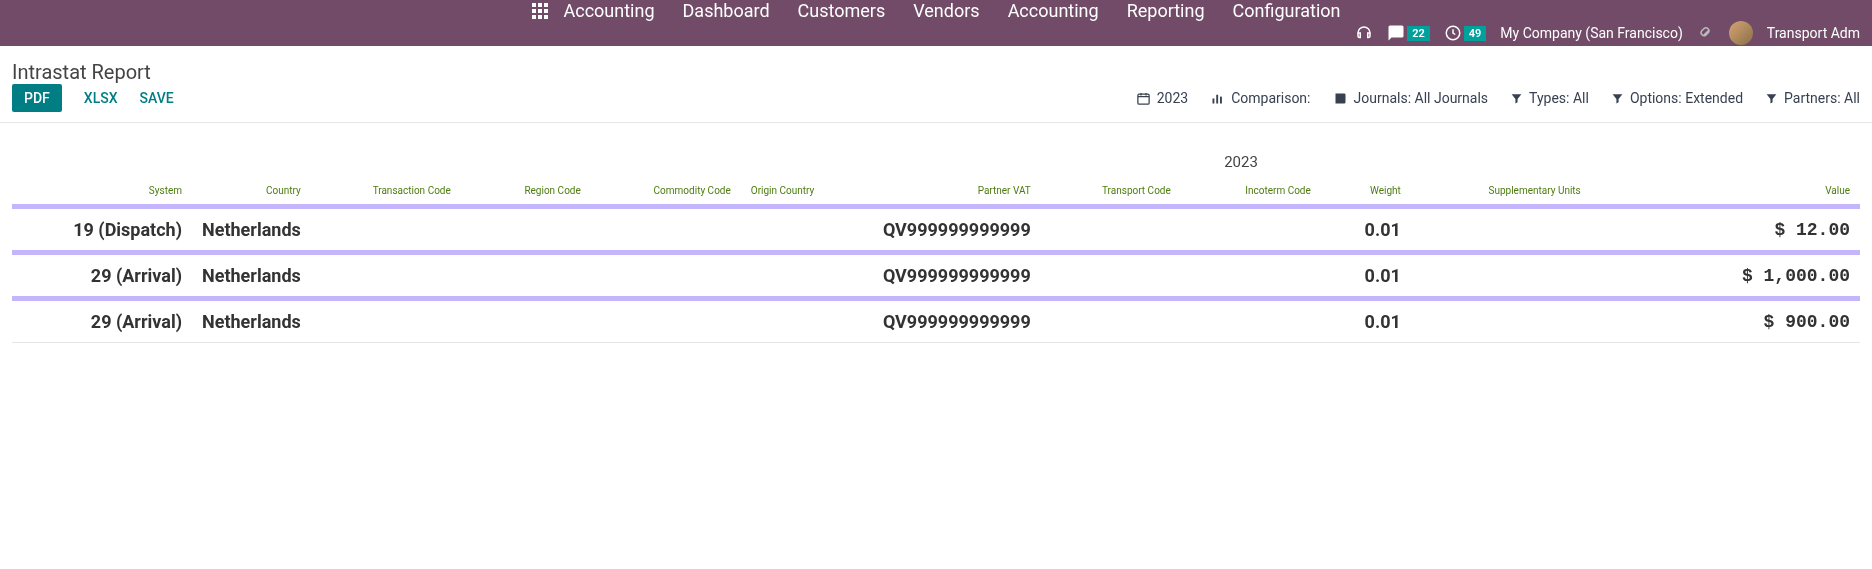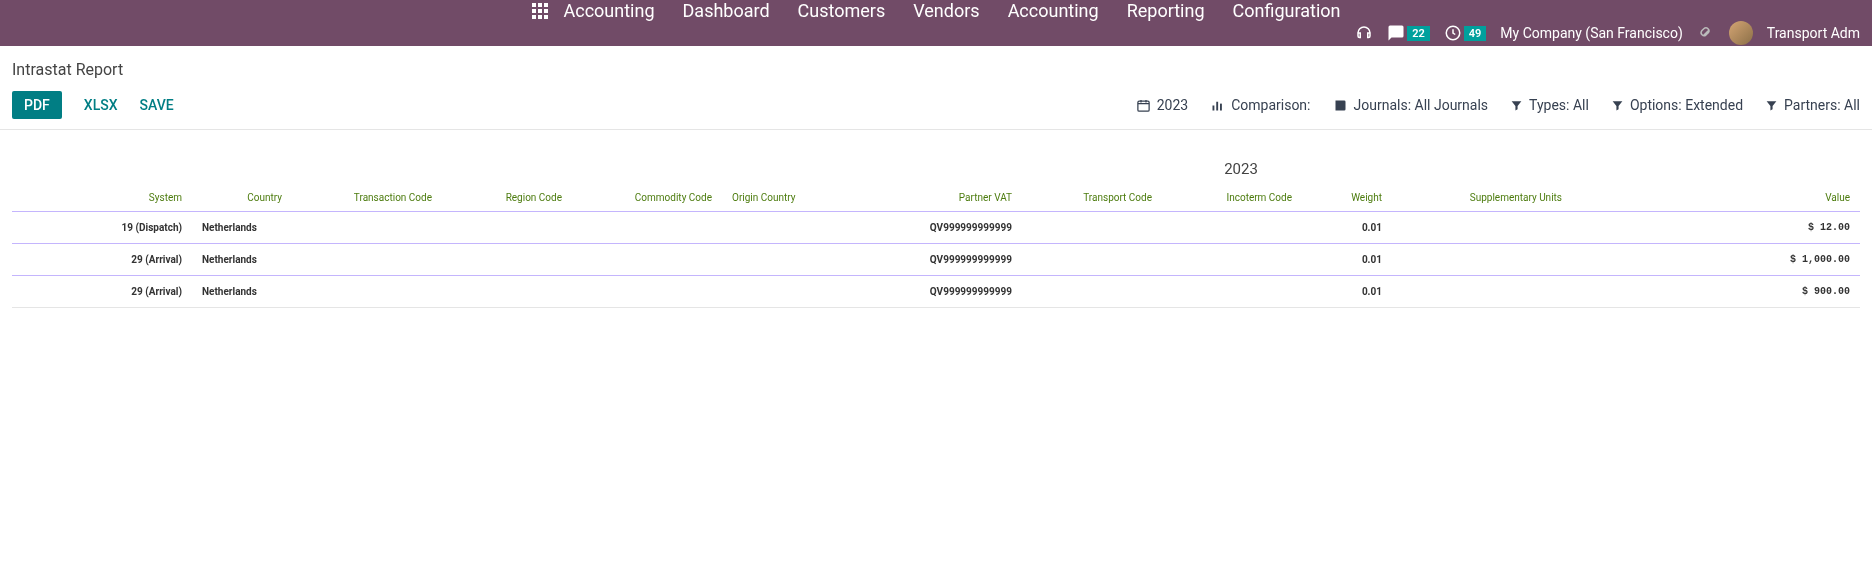--- a/index.html
+++ b/index.html
@@ -92,24 +92,23 @@
     }
     .user-name {
       color: #fff;
       font-size: 14px;
       cursor: pointer;
     }
     .page-header {
       padding: 14px 12px 0 12px;
     }
     .page-title {
-      font-size: 16px;
+      font-size: 20px;
       font-weight: 400;
       color: #444;
-      margin-bottom: 12px;
     }
     .toolbar {
       display: flex;
       align-items: center;
       padding: 0 12px 10px 12px;
       border-bottom: 1px solid #e5e5e5;
     }
     .toolbar-left {
       display: flex;
       gap: 22px;
@@ -165,23 +164,23 @@
       text-align: right;
       font-weight: 400;
       color: #4d7c0f;
       padding: 6px 10px 8px 10px;
       font-size: 10px;
       white-space: nowrap;
     }
     th.left { text-align: left; }
     td {
       padding: 10px 10px;
-      border-top: 1px solid #c4b5fd;
+      border-top: 5px solid #c4b5fd;
       text-align: right;
-      font-size: 10px;
+      font-size: 18px;
       white-space: nowrap;
     }
     td.left { text-align: left; }
     td.bold { font-weight: 700; }
     tr:last-child td {
       border-bottom: 1px solid #e5e5e5;
     }
     .mono {
       font-family: "Courier New", Courier, monospace;
     }

